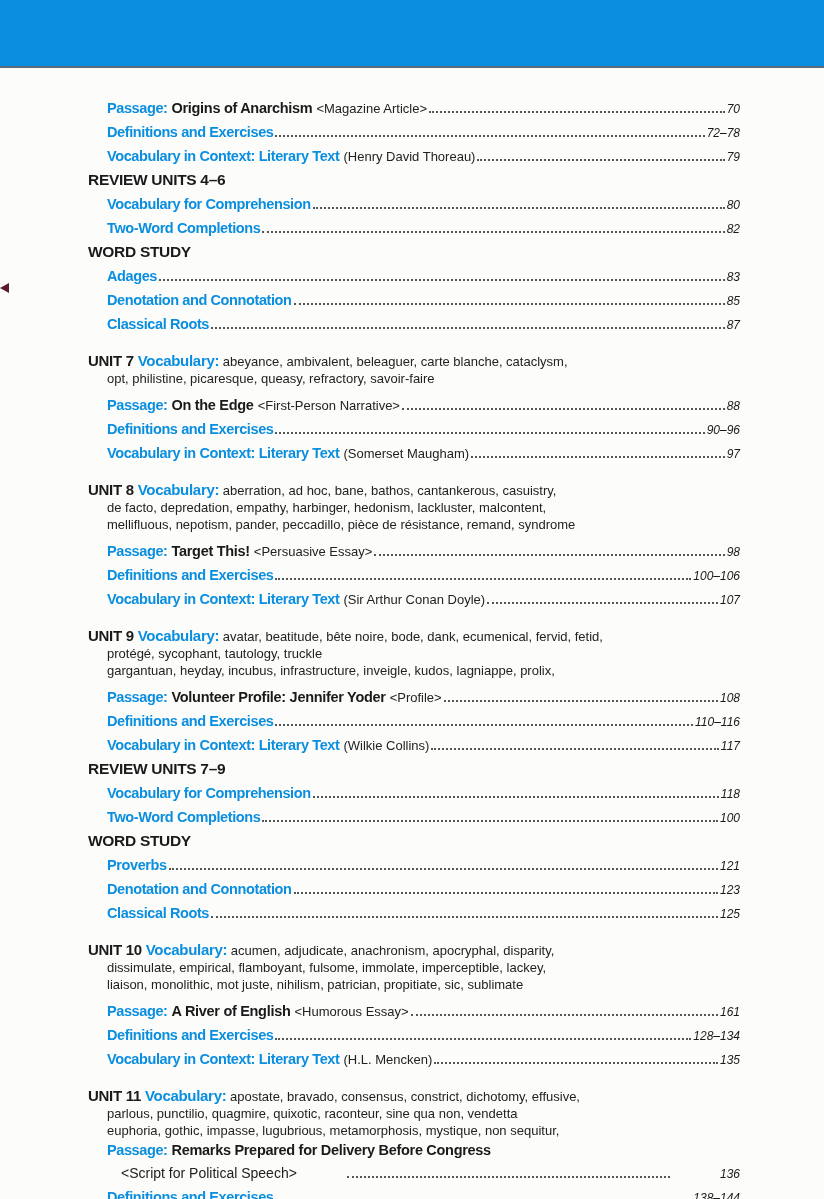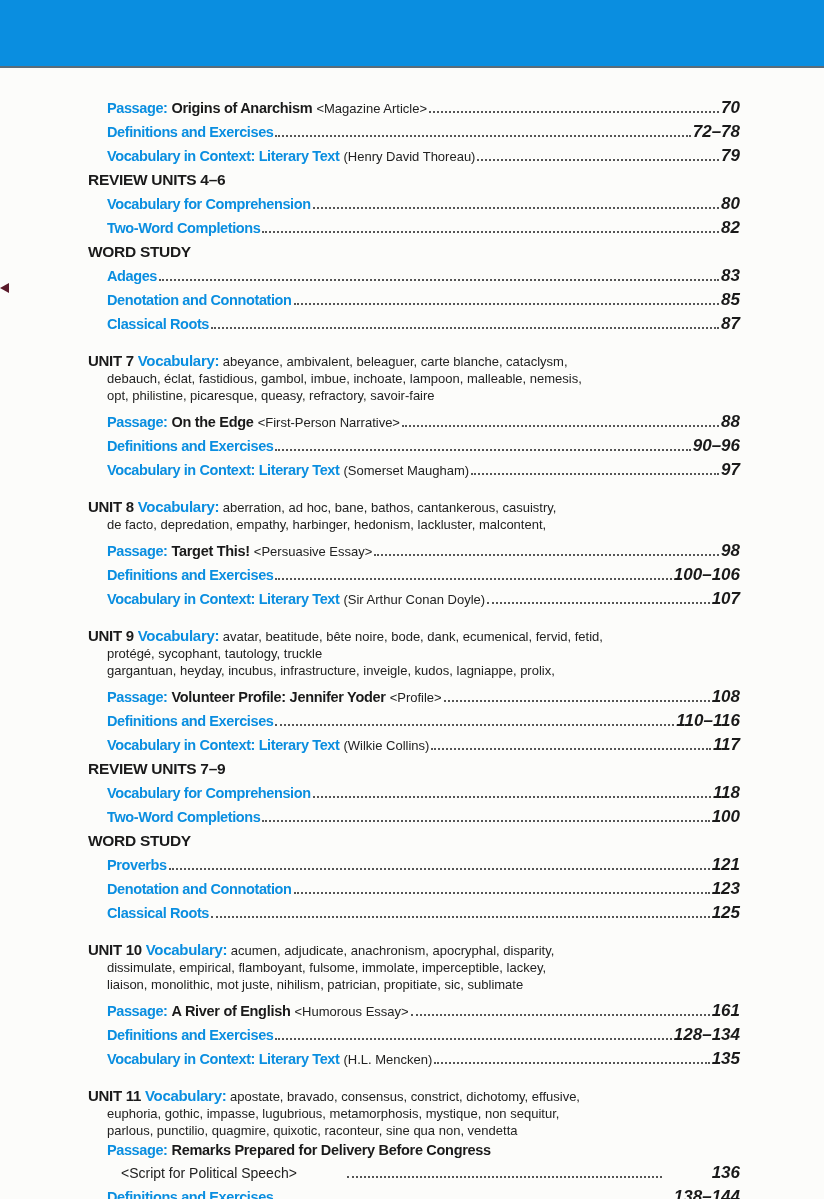--- a/index.html
+++ b/index.html
@@ -31,21 +31,21 @@
   }
   .row.sub { padding-left: 33px; gap: 48px; }
   .blue { color: #0a8ee0; font-weight: bold; letter-spacing: -0.4px; }
   .title { font-weight: bold; letter-spacing: -0.3px; color: #1a1a1a; }
   .note { font-size: 13px; color: #222; }
   .leader {
     flex: 1; border-bottom: 2px dotted #555; margin: 0 2px 5px 2px;
     height: 0; min-width: 10px;
   }
   .page {
-    font-weight: bold; font-style: italic; font-size: 17px;
+    font-weight: normal; font-style: italic; font-size: 12px;
     color: #1a1a1a; white-space: nowrap;
   }
   .unit { margin-top: 16px; }
   .unit-line { font-size: 13px; line-height: 17px; }
   .unit-lbl { font-weight: bold; font-size: 15px; letter-spacing: -0.3px; }
   .vocab-lbl { color: #0a8ee0; font-weight: bold; font-size: 15px; letter-spacing: -0.3px; margin-left: 4px; }
   .words { display: block; padding-left: 19px; font-size: 13px; line-height: 17px; color: #222; }
   .first-words { font-size: 13px; color: #222; }
   .spacer { height: 6px; }
 </style>
@@ -100,21 +100,20 @@
     <span class="blue">Classical Roots</span>
     <span class="leader"></span>
     <span class="page">87</span>
   </div>
 
   <div class="unit">
     <div class="unit-line">
       <span class="unit-lbl">UNIT 7</span><span class="vocab-lbl">Vocabulary:</span>
       <span class="first-words">abeyance, ambivalent, beleaguer, carte blanche, cataclysm,</span>
     </div>
-    <span class="words">debauch, éclat, fastidious, gambol, imbue, inchoate, lampoon, malleable, nemesis,</span>
     <span class="words">opt, philistine, picaresque, queasy, refractory, savoir-faire</span>
     <div class="spacer"></div>
     <div class="row">
       <span class="blue">Passage:</span>&nbsp;<span class="title">On the Edge</span>&nbsp;<span class="note">&lt;First-Person Narrative&gt;</span>
       <span class="leader"></span>
       <span class="page">88</span>
     </div>
     <div class="row">
       <span class="blue">Definitions and Exercises</span>
       <span class="leader"></span>
@@ -126,20 +125,21 @@
       <span class="page">97</span>
     </div>
   </div>
 
   <div class="unit">
     <div class="unit-line">
       <span class="unit-lbl">UNIT 8</span><span class="vocab-lbl">Vocabulary:</span>
       <span class="first-words">aberration, ad hoc, bane, bathos, cantankerous, casuistry,</span>
     </div>
     <span class="words">de facto, depredation, empathy, harbinger, hedonism, lackluster, malcontent,</span>
+    <span class="words">mellifluous, nepotism, pander, peccadillo, pièce de résistance, remand, syndrome</span>
     <div class="spacer"></div>
     <div class="row">
       <span class="blue">Passage:</span>&nbsp;<span class="title">Target This!</span>&nbsp;<span class="note">&lt;Persuasive Essay&gt;</span>
       <span class="leader"></span>
       <span class="page">98</span>
     </div>
     <div class="row">
       <span class="blue">Definitions and Exercises</span>
       <span class="leader"></span>
       <span class="page">100–106</span>
@@ -228,22 +228,22 @@
       <span class="leader"></span>
       <span class="page">135</span>
     </div>
   </div>
 
   <div class="unit">
     <div class="unit-line">
       <span class="unit-lbl">UNIT 11</span><span class="vocab-lbl">Vocabulary:</span>
       <span class="first-words">apostate, bravado, consensus, constrict, dichotomy, effusive,</span>
     </div>
+    <span class="words">parlous, punctilio, quagmire, quixotic, raconteur, sine qua non, vendetta</span>
     <span class="words">euphoria, gothic, impasse, lugubrious, metamorphosis, mystique, non sequitur,</span>
-    <span class="words">parlous, punctilio, quagmire, quixotic, raconteur, sine qua non, vendetta</span>
     <div class="row" style="height:22px;line-height:22px;">
       <span class="blue">Passage:</span>&nbsp;<span class="title">Remarks Prepared for Delivery Before Congress</span>
     </div>
     <div class="row sub">
       <span class="note" style="font-size:14px">&lt;Script for Political Speech&gt;</span>
       <span class="leader"></span>
       <span class="page">136</span>
     </div>
     <div class="row">
       <span class="blue">Definitions and Exercises</span>

